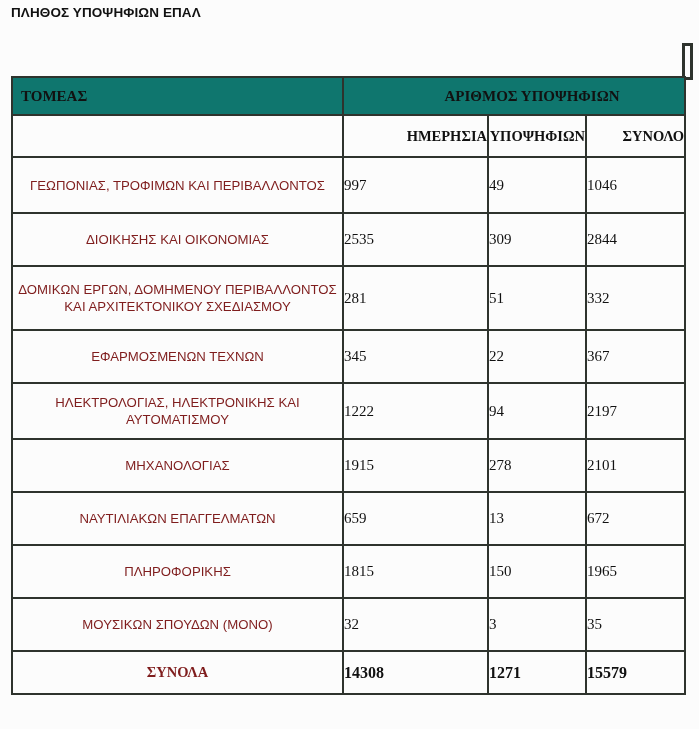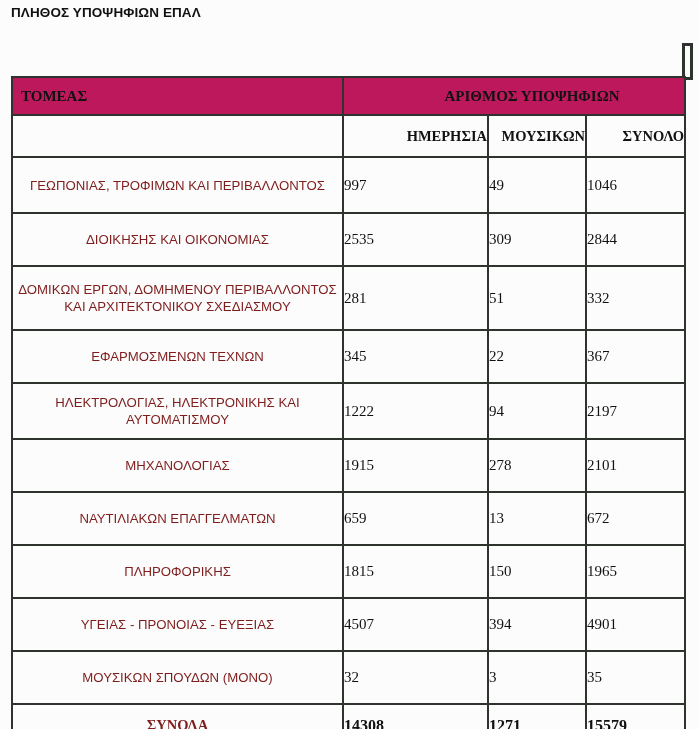--- a/index.html
+++ b/index.html
@@ -64,21 +64,21 @@
   }
 
   
   col.c-label  { width: 331px; }
   col.c-day    { width: 145px; }
   col.c-eve    { width: 98px;  }
   col.c-total  { width: 99px;  }
 
   
   .hdr-green {
-    background: #be185d;
+    background: #0f766e;
     height: 38px;
     font-family: "Liberation Serif", serif;
     font-weight: bold;
     font-size: 15px;
     color: #111111;
   }
   .hdr-green.left {
     text-align: left;
     padding-left: 8px;
   }
@@ -154,21 +154,21 @@
       <col class="c-total">
     </colgroup>
     <thead>
       <tr>
         <th class="hdr-green left">ΤΟΜΕΑΣ</th>
         <th class="hdr-green center" colspan="3">ΑΡΙΘΜΟΣ ΥΠΟΨΗΦΙΩΝ</th>
       </tr>
       <tr>
         <th class="sub-hdr blank"></th>
         <th class="sub-hdr">ΗΜΕΡΗΣΙΑ</th>
-        <th class="sub-hdr">ΜΟΥΣΙΚΩΝ</th>
+        <th class="sub-hdr">ΥΠΟΨΗΦΙΩΝ</th>
         <th class="sub-hdr">ΣΥΝΟΛΟ</th>
       </tr>
     </thead>
     <tbody>
       <tr class="r-h1">
         <td class="label">ΓΕΩΠΟΝΙΑΣ, ΤΡΟΦΙΜΩΝ ΚΑΙ ΠΕΡΙΒΑΛΛΟΝΤΟΣ</td>
         <td class="num">997</td>
         <td class="num">49</td>
         <td class="num">1046</td>
       </tr>
@@ -208,26 +208,20 @@
         <td class="num">13</td>
         <td class="num">672</td>
       </tr>
       <tr class="r-h2">
         <td class="label">ΠΛΗΡΟΦΟΡΙΚΗΣ</td>
         <td class="num">1815</td>
         <td class="num">150</td>
         <td class="num">1965</td>
       </tr>
       <tr class="r-h2">
-        <td class="label">ΥΓΕΙΑΣ - ΠΡΟΝΟΙΑΣ - ΕΥΕΞΙΑΣ</td>
-        <td class="num">4507</td>
-        <td class="num">394</td>
-        <td class="num">4901</td>
-      </tr>
-      <tr class="r-h2">
         <td class="label">ΜΟΥΣΙΚΩΝ ΣΠΟΥΔΩΝ (ΜΟΝΟ)</td>
         <td class="num">32</td>
         <td class="num">3</td>
         <td class="num">35</td>
       </tr>
       <tr class="totals">
         <td class="label">ΣΥΝΟΛΑ</td>
         <td class="num">14308</td>
         <td class="num">1271</td>
         <td class="num">15579</td>

